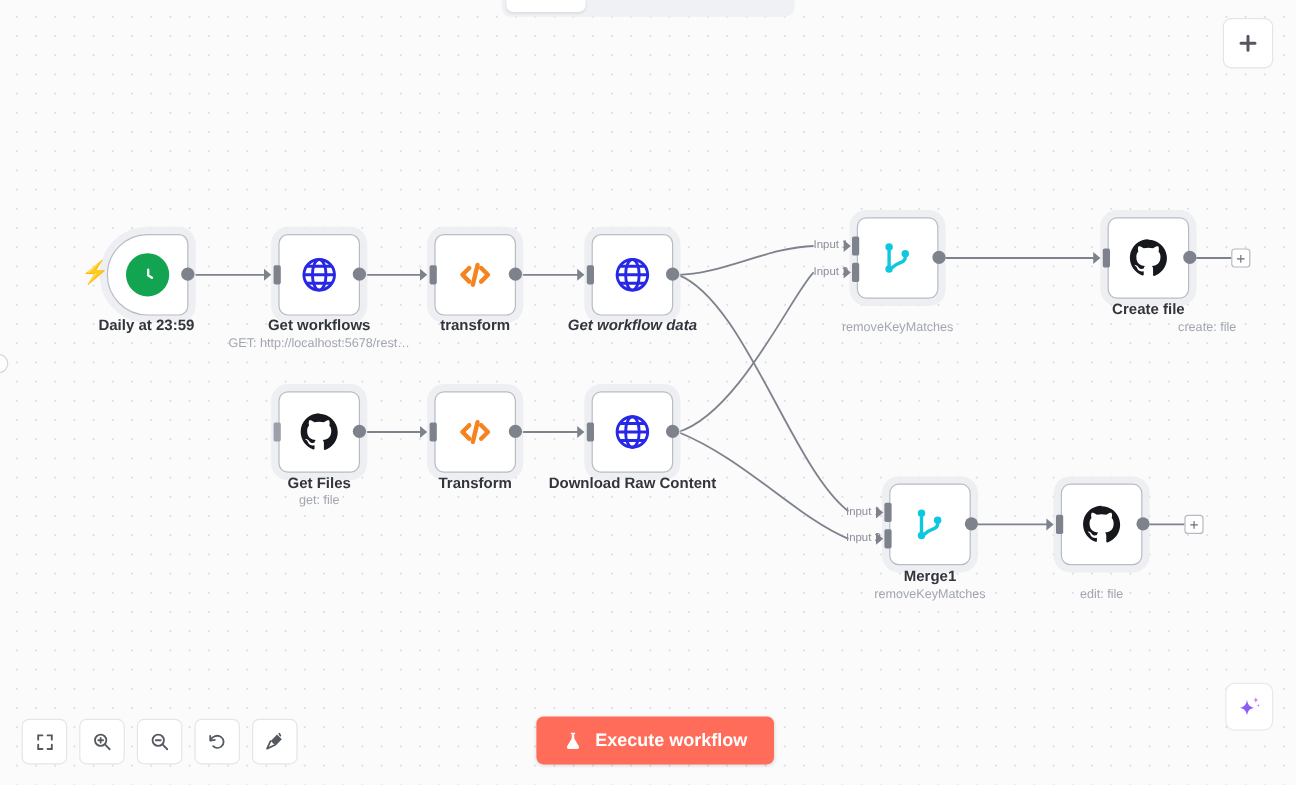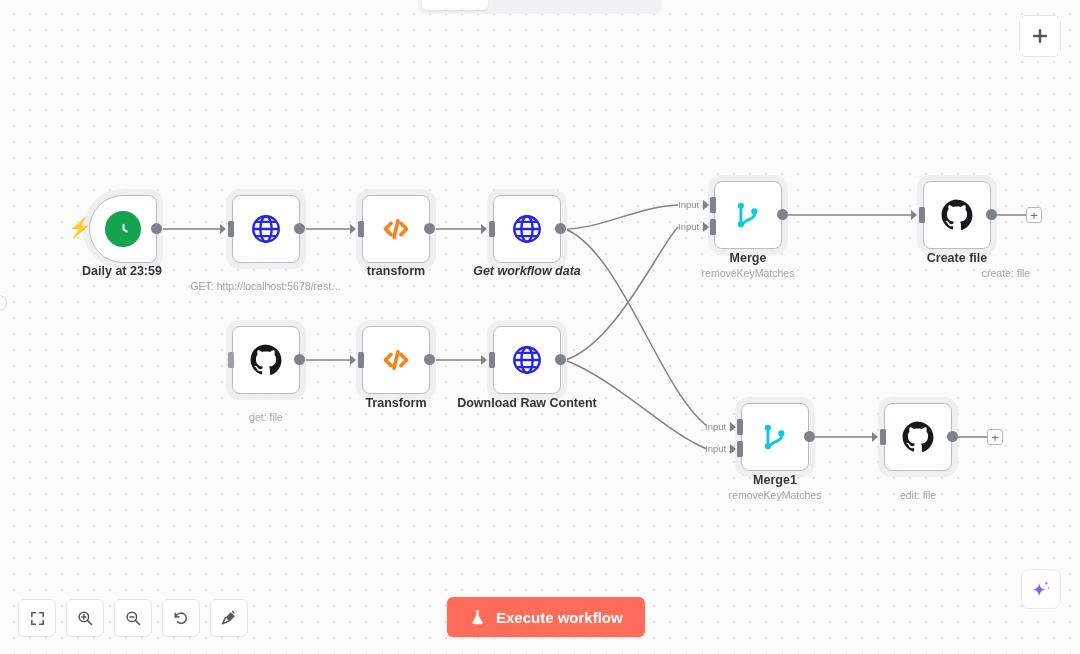--- a/index.html
+++ b/index.html
@@ -205,20 +205,21 @@
   <div class="in-arrow" style="left:220px; top:224px;"></div>
   <div class="in-stub" style="left:228px; top:221px;"></div>
   <div class="node" style="left:232px; top:195px;">
     <svg width="34" height="34" viewBox="0 0 24 24" fill="none" stroke="#2727e6" stroke-width="1.7">
       <circle cx="12" cy="12" r="9"></circle>
         <ellipse cx="12" cy="12" rx="4" ry="9"></ellipse>
         <path d="M3 12h18M4.6 7h14.8M4.6 17h14.8"></path>
     </svg>
   </div>
   <div class="out-dot" style="left:294px; top:223px;"></div>
+  <div class="node-label" style="left:161px; top:264px;">Get workflows</div>
   <div class="node-sub" style="left:151px; top:280px;">GET: http://localhost:5678/rest…</div>
 
   <div class="in-arrow" style="left:350px; top:224px;"></div>
   <div class="in-stub" style="left:358px; top:221px;"></div>
   <div class="node" style="left:362px; top:195px;">
     <svg width="34" height="34" viewBox="0 0 24 24" fill="none" stroke="#f5831f" stroke-width="2.6" stroke-linecap="round" stroke-linejoin="round">
       <path d="M8.5 8 L4.5 12 L8.5 16"></path>
         <path d="M15.5 8 L19.5 12 L15.5 16"></path>
         <path d="M13.4 6.2 L10.6 17.8"></path>
     </svg>
@@ -247,21 +248,20 @@
   <div class="node" style="left:714px; top:181px;">
     <svg width="34" height="34" viewBox="0 0 24 24" fill="none" stroke="#0fc8e0" stroke-width="2" stroke-linecap="round">
       <circle cx="7" cy="5.5" r="2.2" fill="#0fc8e0" stroke="none"></circle>
       <circle cx="16.5" cy="9.5" r="2.2" fill="#0fc8e0" stroke="none"></circle>
       <circle cx="7" cy="18.5" r="2.2" fill="#0fc8e0" stroke="none"></circle>
       <path d="M7 7.7 L7 16.3"></path>
       <path d="M16.5 11.7 C16.5 15.2 12 14.2 9.2 17.4"></path>
     </svg>
   </div>
   <div class="out-dot" style="left:777px; top:209px;"></div>
-  <div class="node-label" style="left:643px; top:251px;">Merge</div>
   <div class="node-sub" style="left:633px; top:267px;">removeKeyMatches</div>
 
   <div class="in-arrow" style="left:911px; top:210px;"></div>
   <div class="in-stub" style="left:919px; top:207px;"></div>
   <div class="node" style="left:923px; top:181px;">
     <svg width="36" height="36" viewBox="0 0 24 24" fill="#16181d">
       <path d="M12 1.6C6.3 1.6 1.7 6.2 1.7 11.9c0 4.5 2.9 8.4 7 9.8.5.1.7-.2.7-.5v-1.8c-2.9.6-3.5-1.4-3.5-1.4-.5-1.2-1.2-1.5-1.2-1.5-.9-.6.1-.6.1-.6 1 .1 1.6 1.1 1.6 1.1.9 1.6 2.4 1.1 3 .9.1-.7.4-1.1.7-1.4-2.3-.3-4.8-1.2-4.8-5.2 0-1.2.4-2.1 1.1-2.9-.1-.3-.5-1.4.1-2.9 0 0 .9-.3 2.9 1.1.8-.2 1.7-.3 2.6-.3.9 0 1.8.1 2.6.3 2-1.4 2.9-1.1 2.9-1.1.6 1.5.2 2.6.1 2.9.7.8 1.1 1.7 1.1 2.9 0 4-2.5 4.9-4.8 5.2.4.3.7 1 .7 2v3c0 .3.2.6.7.5 4.1-1.4 7-5.3 7-9.8 0-5.7-4.6-10.3-10.3-10.3z"></path>
     </svg>
   </div>
   <div class="out-dot" style="left:986px; top:209px;"></div>
@@ -269,20 +269,21 @@
   <div class="node-label" style="left:852px; top:251px;">Create file</div>
   <div class="node-sub" style="left:891px; top:267px;">create: file</div>
 
   <div class="in-stub idle" style="left:228px; top:352px;"></div>
   <div class="node" style="left:232px; top:326px;">
     <svg width="36" height="36" viewBox="0 0 24 24" fill="#16181d">
       <path d="M12 1.6C6.3 1.6 1.7 6.2 1.7 11.9c0 4.5 2.9 8.4 7 9.8.5.1.7-.2.7-.5v-1.8c-2.9.6-3.5-1.4-3.5-1.4-.5-1.2-1.2-1.5-1.2-1.5-.9-.6.1-.6.1-.6 1 .1 1.6 1.1 1.6 1.1.9 1.6 2.4 1.1 3 .9.1-.7.4-1.1.7-1.4-2.3-.3-4.8-1.2-4.8-5.2 0-1.2.4-2.1 1.1-2.9-.1-.3-.5-1.4.1-2.9 0 0 .9-.3 2.9 1.1.8-.2 1.7-.3 2.6-.3.9 0 1.8.1 2.6.3 2-1.4 2.9-1.1 2.9-1.1.6 1.5.2 2.6.1 2.9.7.8 1.1 1.7 1.1 2.9 0 4-2.5 4.9-4.8 5.2.4.3.7 1 .7 2v3c0 .3.2.6.7.5 4.1-1.4 7-5.3 7-9.8 0-5.7-4.6-10.3-10.3-10.3z"></path>
     </svg>
   </div>
   <div class="out-dot" style="left:294px; top:354px;"></div>
+  <div class="node-label" style="left:161px; top:396px;">Get Files</div>
   <div class="node-sub" style="left:151px; top:411px;">get: file</div>
 
   <div class="in-arrow" style="left:350px; top:355px;"></div>
   <div class="in-stub" style="left:358px; top:352px;"></div>
   <div class="node" style="left:362px; top:326px;">
     <svg width="34" height="34" viewBox="0 0 24 24" fill="none" stroke="#f5831f" stroke-width="2.6" stroke-linecap="round" stroke-linejoin="round">
       <path d="M8.5 8 L4.5 12 L8.5 16"></path>
         <path d="M15.5 8 L19.5 12 L15.5 16"></path>
         <path d="M13.4 6.2 L10.6 17.8"></path>
     </svg>

